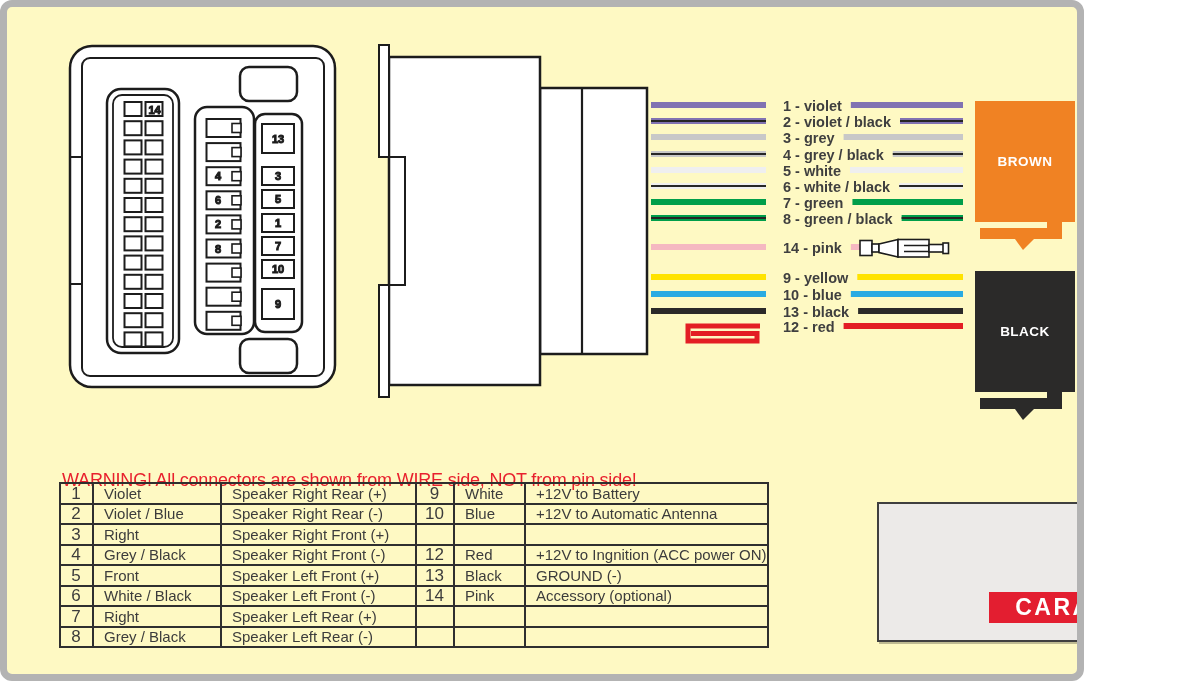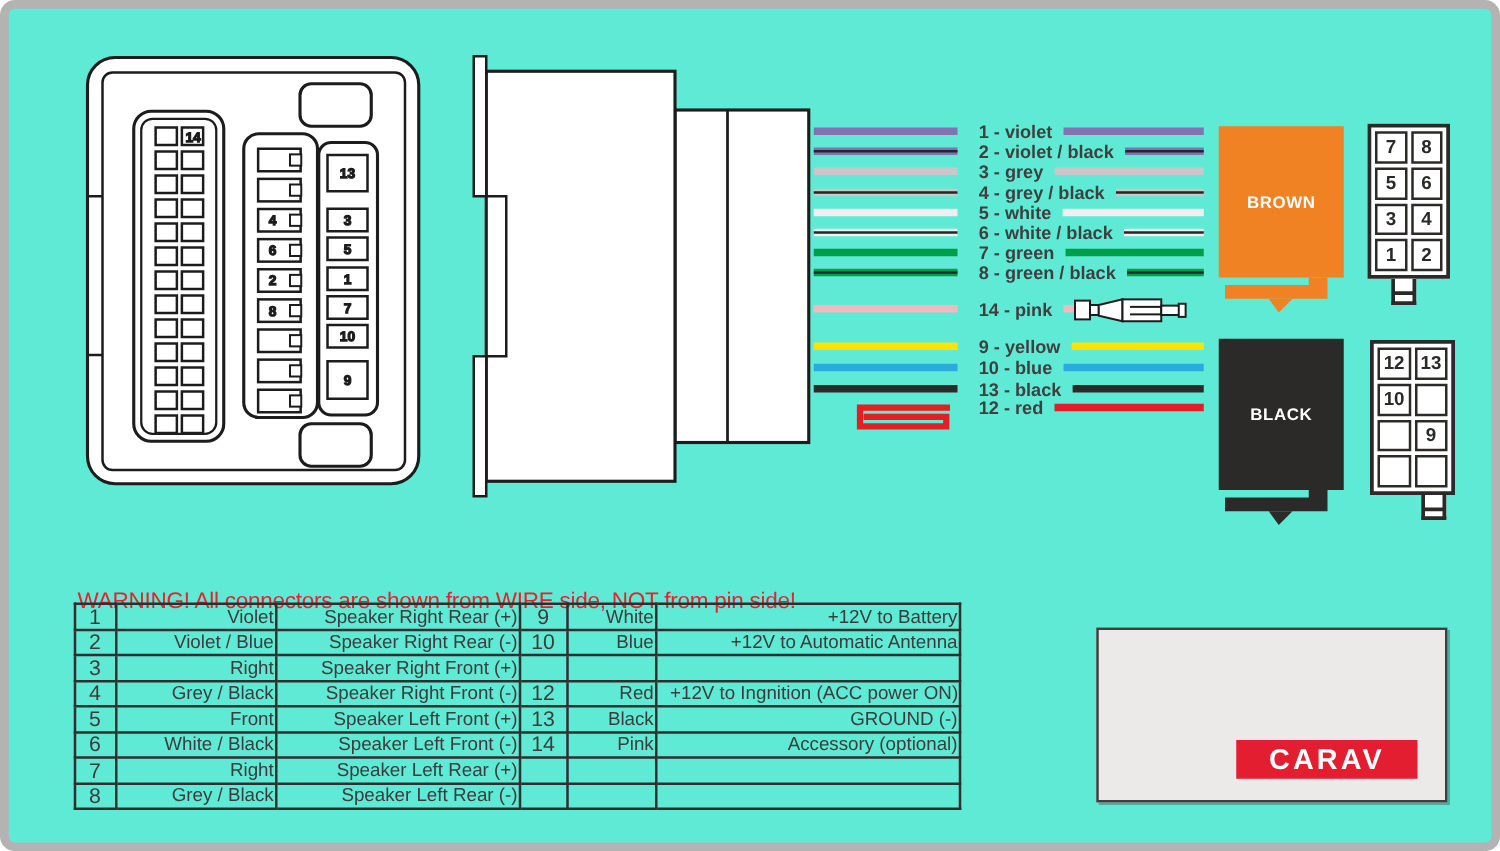--- a/index.html
+++ b/index.html
@@ -1,18 +1,18 @@
 <!DOCTYPE html>
 <html><head>
 <meta charset="utf-8">
 <style>
   html,body{margin:0;padding:0;background:#ffffff;}
   #frame{
-    position:relative;width:1200px;height:681px;box-sizing:border-box;
-    border:7px solid #b3b3b3;border-radius:12px;background:#5eead4;
+    position:relative;width:1084px;height:681px;box-sizing:border-box;
+    border:7px solid #b3b3b3;border-radius:12px;background:#fef9c3;
     overflow:hidden;font-family:"Liberation Sans",sans-serif;
   }
   #diagram-svg{position:absolute;left:0;top:0;}
   .pin-grid{
     position:absolute;box-sizing:border-box;border:3.5px solid #2b2a29;background:#fff;
     display:grid;grid-template-columns:1fr 1fr;grid-auto-rows:1fr;gap:3px;padding:3px;
   }
   #grid-brown{left:1087px;top:92px;width:66px;height:124px;}
   #grid-black{left:1089px;top:265px;width:68px;height:124px;}
   .pin-cell{
@@ -21,21 +21,21 @@
     font-weight:bold;font-size:15px;color:#2b2a29;
   }
   .grid-tab{position:absolute;box-sizing:border-box;border:3px solid #2b2a29;border-top:none;background:#fff;}
   .grid-tab .tab-line{position:absolute;left:-1px;right:-1px;top:58%;border-top:3px solid #2b2a29;}
   #tab-brown{left:1106px;top:216px;width:20px;height:21px;}
   #tab-black{left:1130px;top:389px;width:20px;height:20px;}
   #warning-text{position:absolute;left:55px;top:463px;font-size:18px;letter-spacing:-0.2px;white-space:nowrap;}
   #pinout-table{position:absolute;left:52px;top:475px;border-collapse:collapse;table-layout:fixed;width:708px;}
   #pinout-table td{
     border:2px solid #2f2f2f;height:18.5px;color:#3c3c3c;line-height:1;
-    overflow:hidden;white-space:nowrap;padding-top:0;padding-bottom:0;text-align:right;
+    overflow:hidden;white-space:nowrap;padding-top:0;padding-bottom:0;
   }
   #pinout-table td.num{text-align:center;font-size:17px;padding-left:0;}
   #pinout-table td.txt{padding-left:10px;font-size:15px;}
   #branding-box{
     position:absolute;left:870px;top:495px;width:281px;height:140px;box-sizing:border-box;
     background:#eceae8;border:2px solid #3f3f3f;box-shadow:2px 2px 0 rgba(0,0,0,0.25);
   }
   #branding-title{text-align:center;margin-top:20px;font-size:33px;font-weight:bold;color:#262626;letter-spacing:-0.5px;}
   #carav-logo{
     position:absolute;right:22px;bottom:17px;width:145px;height:31px;

